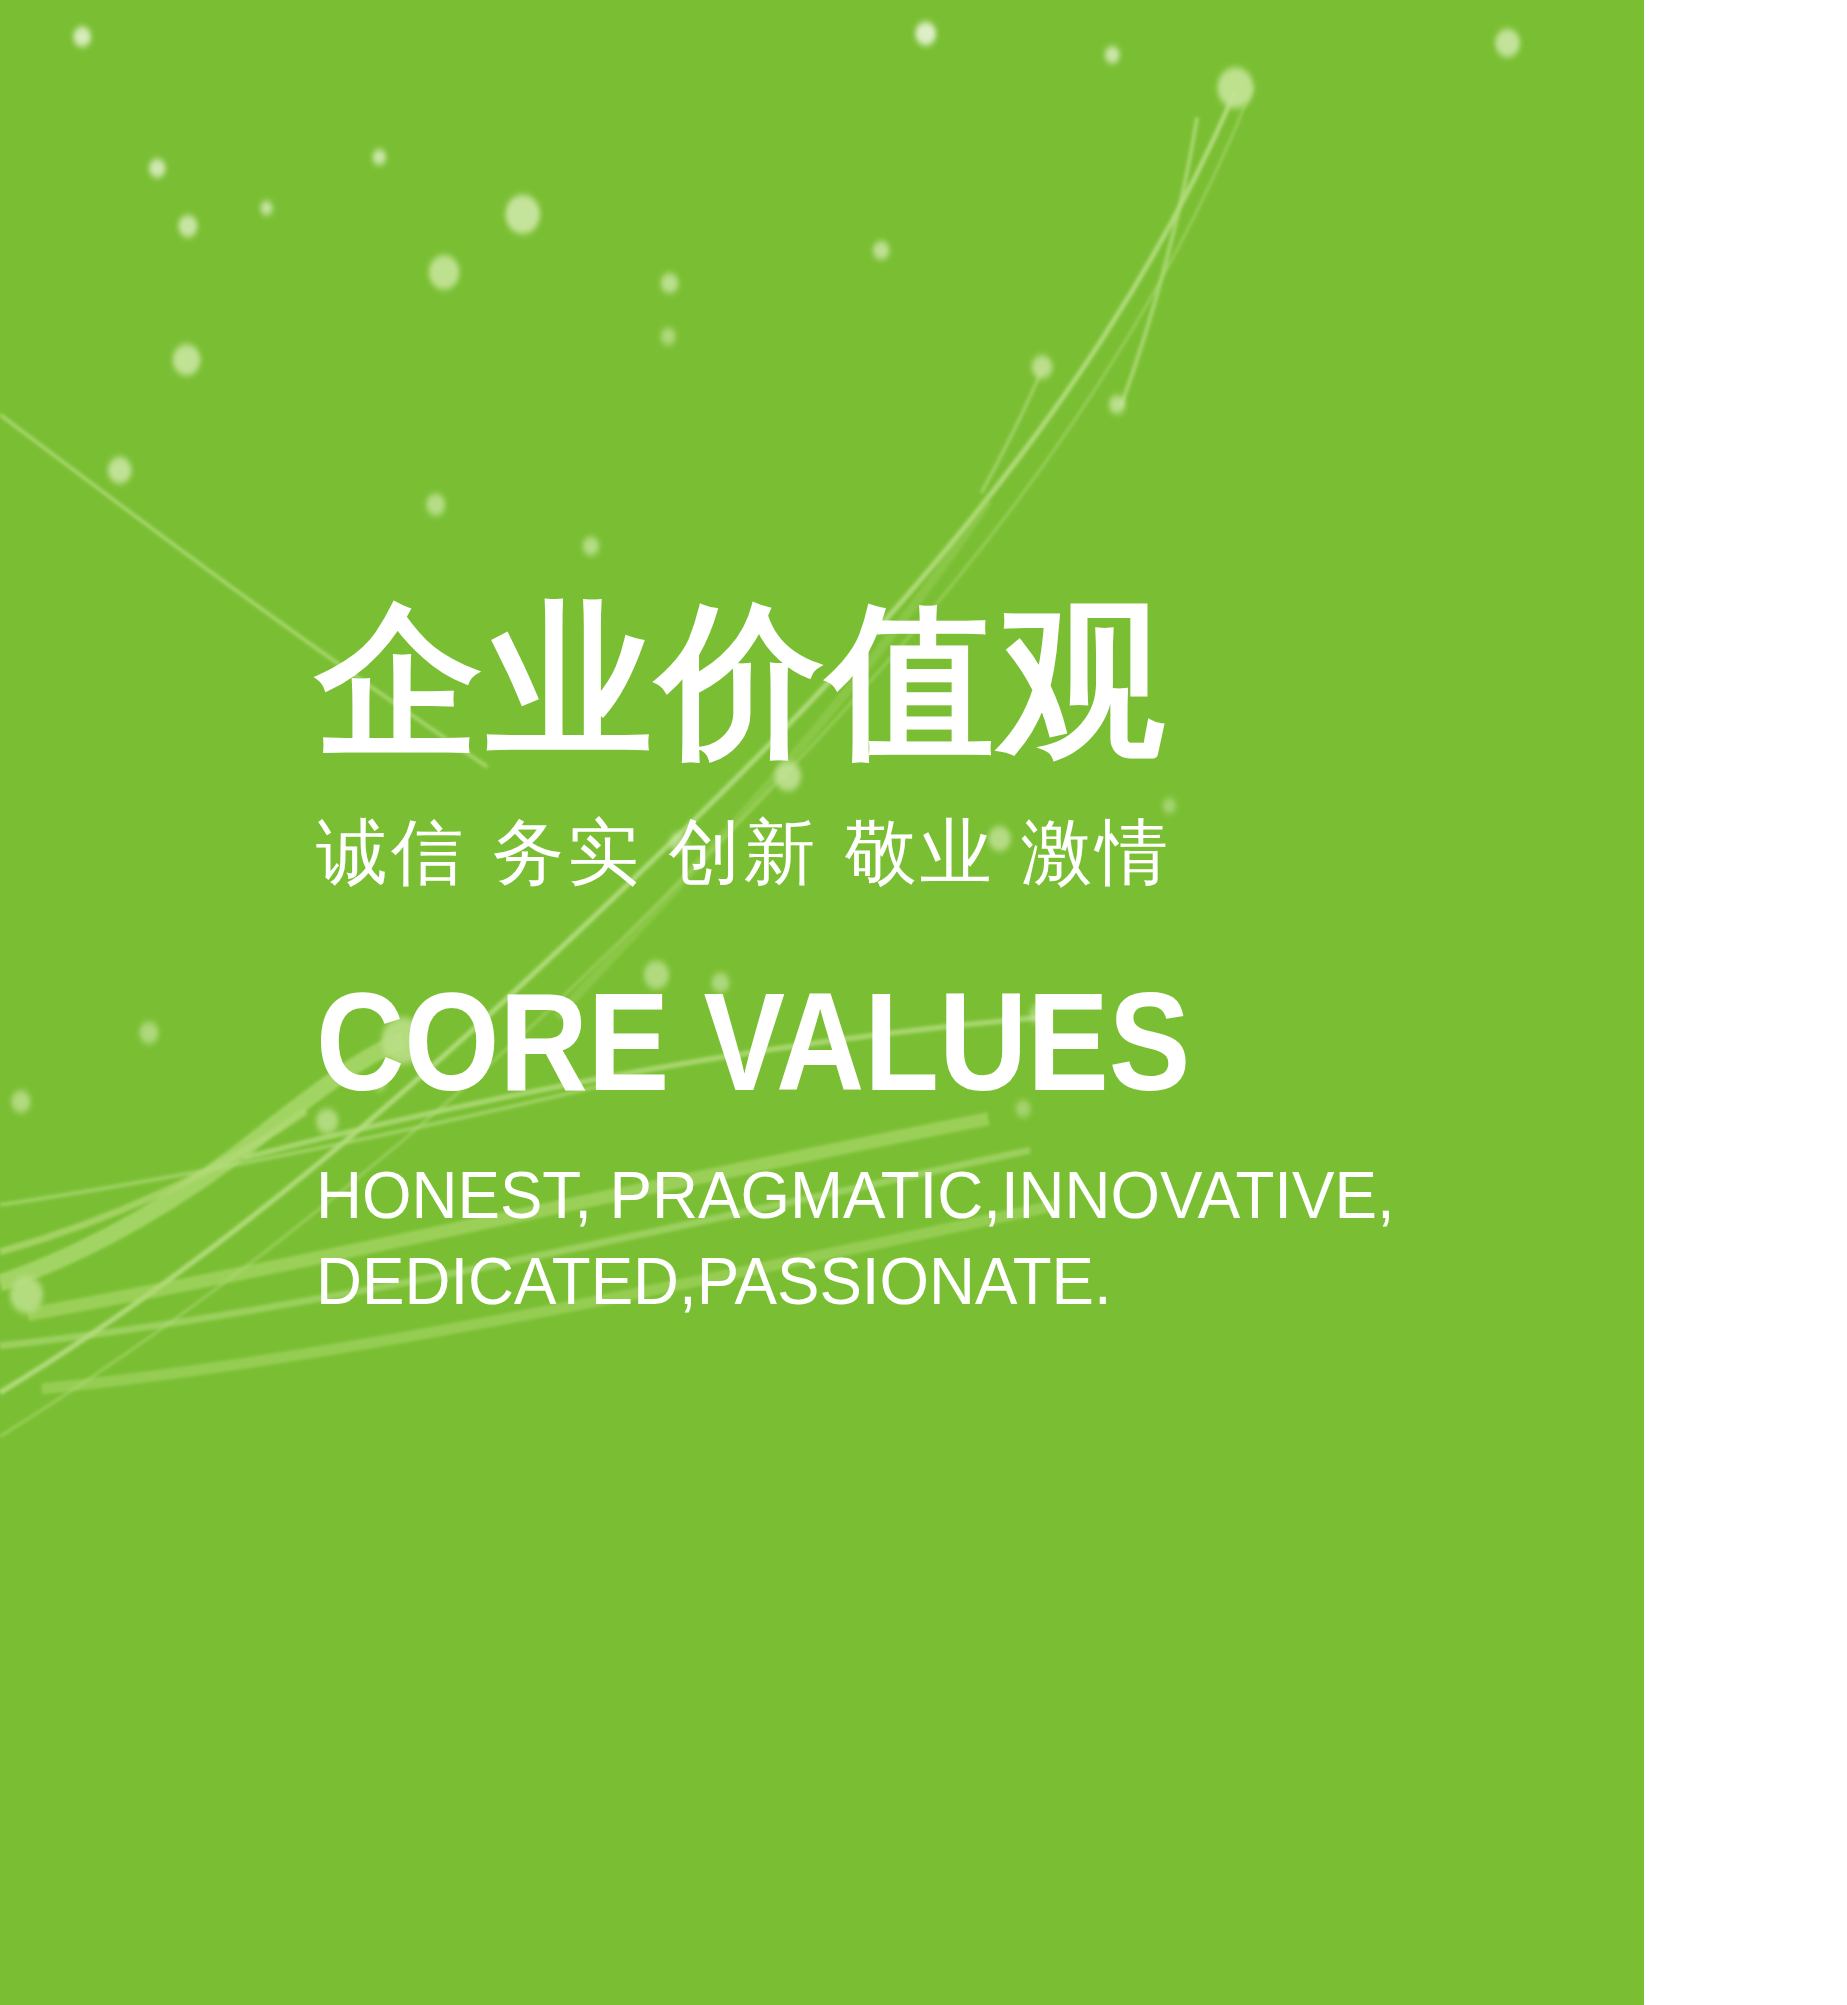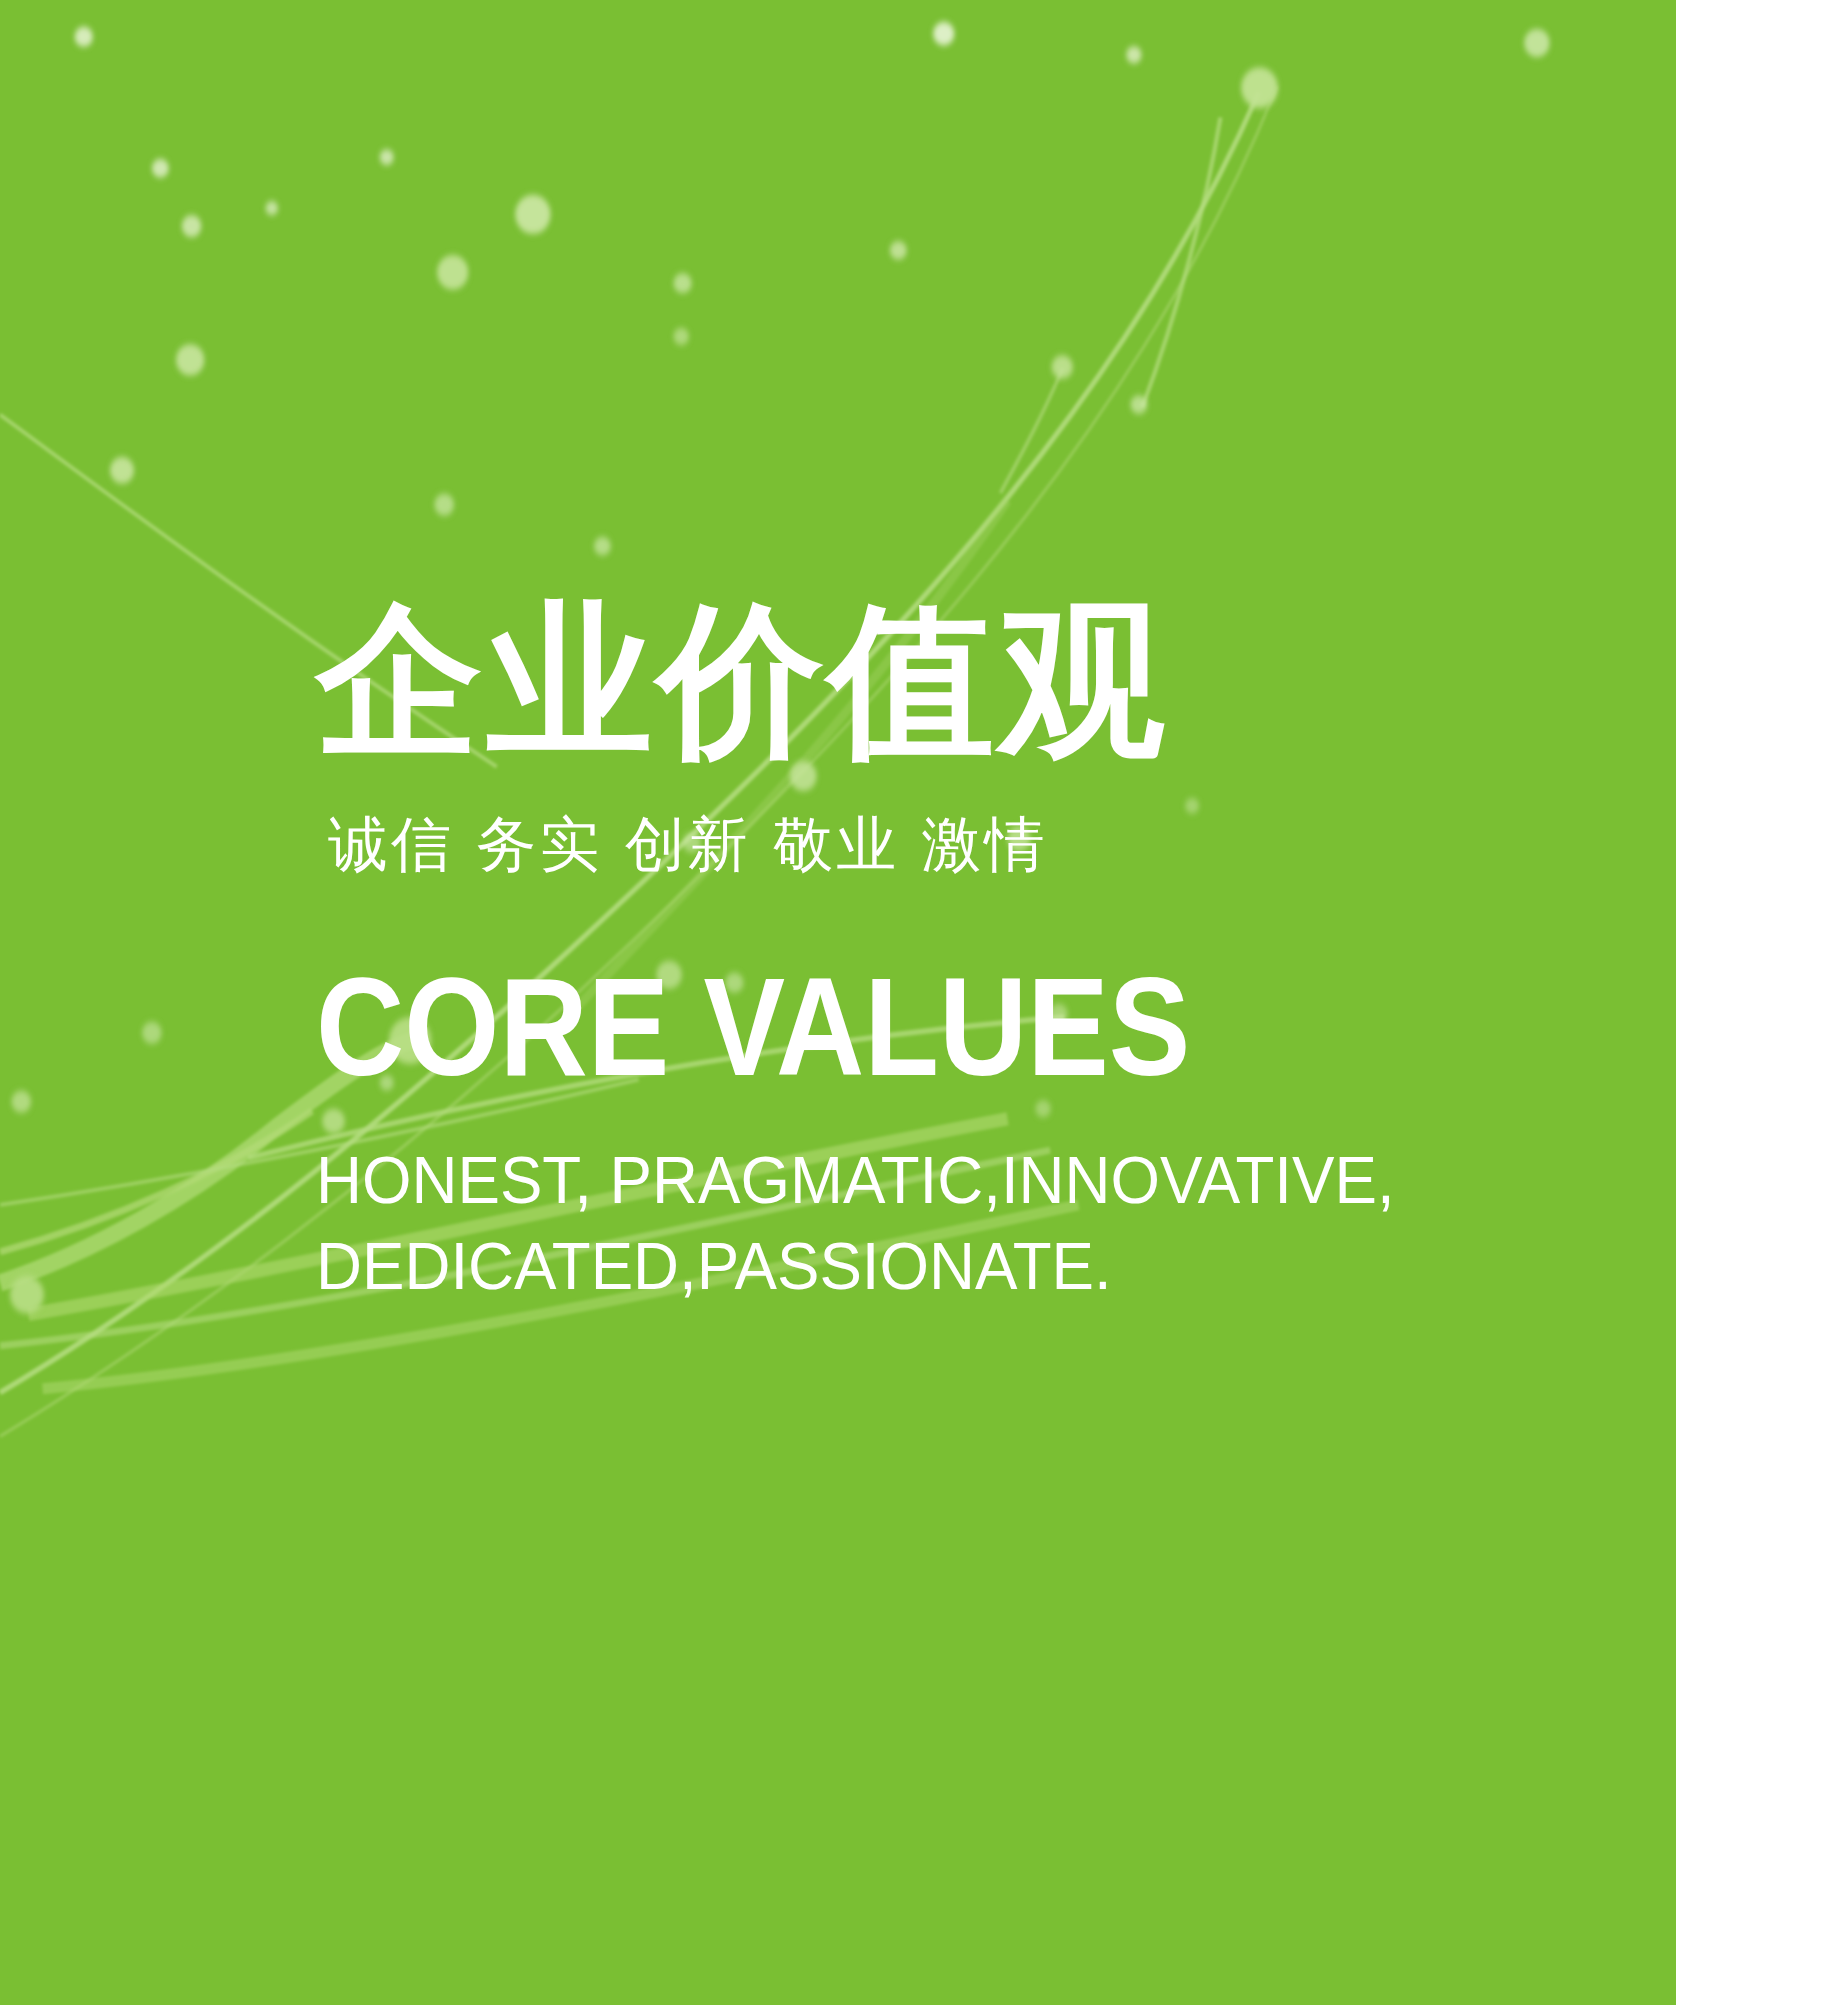--- a/index.html
+++ b/index.html
@@ -7,21 +7,20 @@
     padding: 0;
     background: #ffffff;
   }
   #poster {
     position: relative;
     width: 1644px;
     height: 2006px;
     overflow: hidden;
     background: #b91c1c;
     font-family: "Liberation Sans", "DejaVu Sans", sans-serif;
-    padding-left: 32px;
   }
   #bg-network {
     position: absolute;
     inset: 0;
     width: 100%;
     height: 100%;
     display: block;
     pointer-events: none;
   }
   #content {
@@ -35,26 +34,26 @@
     font-size: 166px;
     line-height: 1.05;
     font-weight: 700;
     letter-spacing: 4.7px;
     white-space: nowrap;
     margin: 0;
     font-family: "DejaVu Sans", "Liberation Sans", sans-serif;
   }
   .cn-sub {
     color: #ffffff;
-    font-size: 60px;
+    font-size: 72px;
     line-height: 1.25;
     font-weight: 400;
     letter-spacing: 3.1px;
     white-space: nowrap;
-    margin: 39px 0 0 12px;
+    margin: 39px 0 0 0;
     font-family: "DejaVu Sans", "Liberation Sans", sans-serif;
   }
   .en-title {
     color: #ffffff;
     font-size: 139px;
     line-height: 1.0;
     font-weight: 700;
     letter-spacing: 0px;
     white-space: nowrap;
     margin: 75px 0 0 0;

